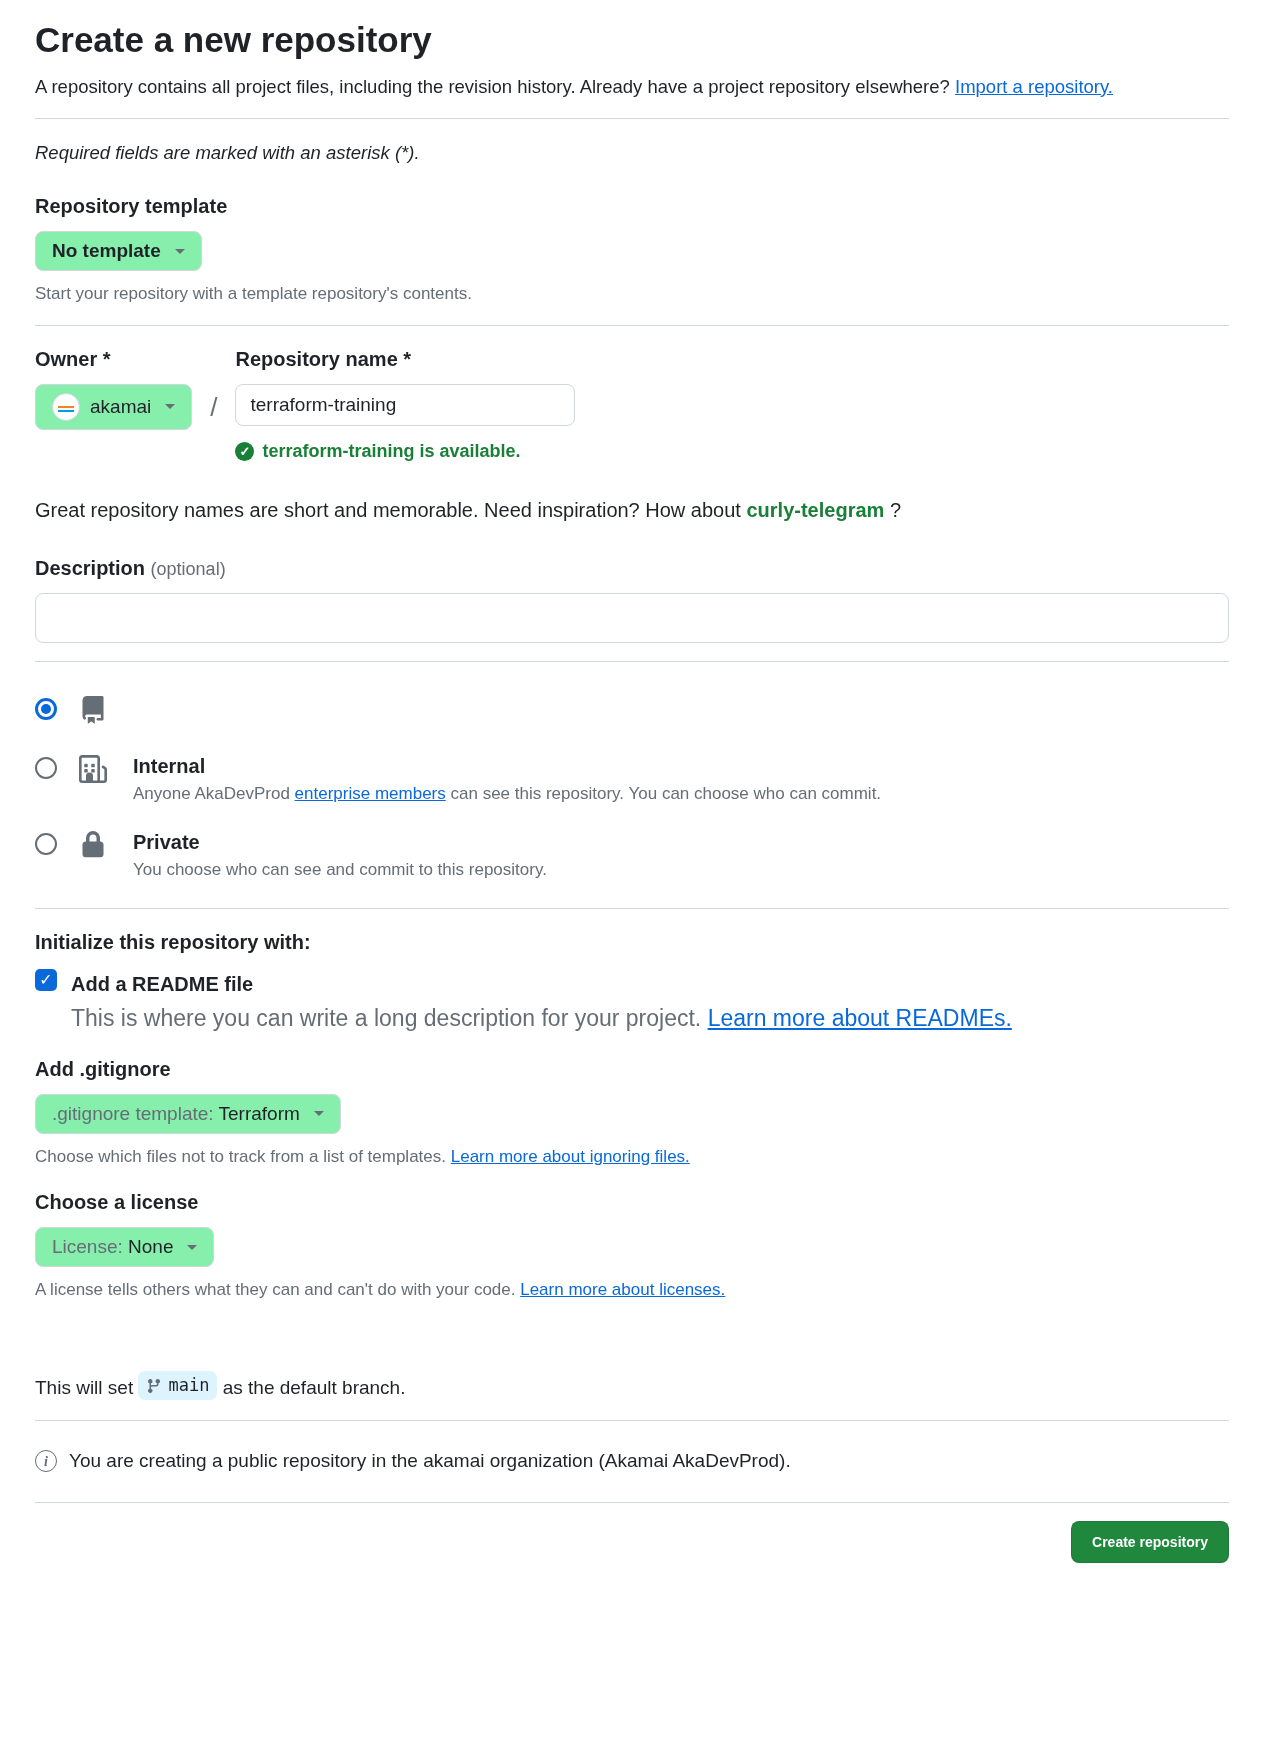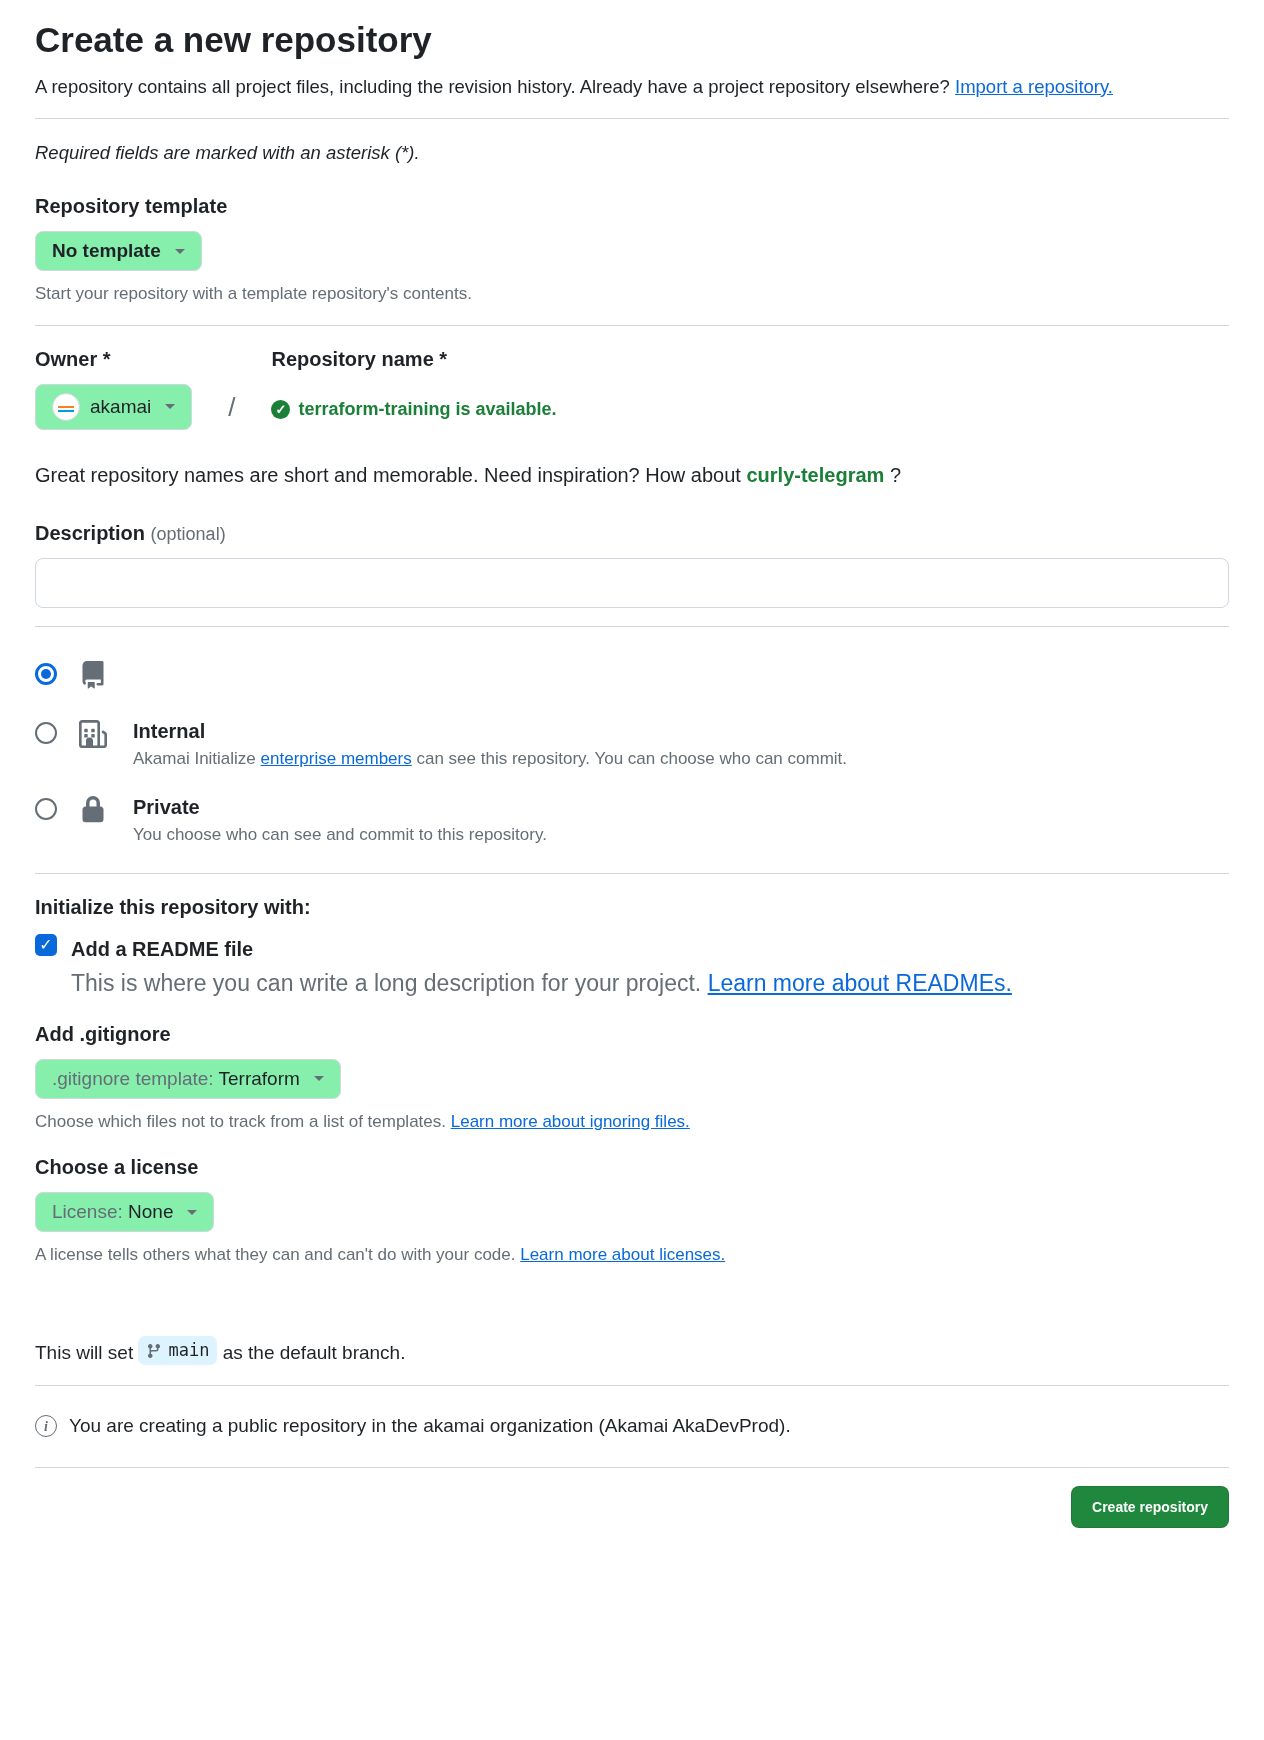--- a/index.html
+++ b/index.html
@@ -35,21 +35,21 @@
   .caret {
     width: 0; height: 0;
     border-left: 5px solid transparent;
     border-right: 5px solid transparent;
     border-top: 5px solid #656d76;
     margin-left: 4px;
   }
 
   .hint { color: #656d76; font-size: 17px; margin-top: 10px; }
 
-  .owner-row { display: flex; align-items: flex-start; gap: 36px; margin-top: 10px; flex-wrap: wrap; }
+  .owner-row { display: flex; align-items: flex-start; gap: 18px; margin-top: 10px; flex-wrap: wrap; }
   .owner-col, .name-col { display: flex; flex-direction: column; }
   .slash { font-size: 26px; color: #656d76; margin-top: 44px; }
   .field-label { font-weight: 600; font-size: 20px; margin-bottom: 10px; }
 
   .avatar {
     width: 28px; height: 28px;
     border-radius: 50%;
     border: 1px solid #d0d7de;
     background: #fff;
     display: inline-flex;
@@ -167,20 +167,21 @@
       <span class="avatar">
           <span class="avatar-inner"></span>
         </span>
       <span>akamai</span>
       <span class="caret"></span>
     </button>
   </div>
   <div class="slash">/</div>
   <div class="name-col">
     <div class="field-label">Repository name *</div>
+    <input type="text" class="text-input name-input" value="terraform-training" style="">
     <div class="avail-row">
       <span class="check-circle">✓</span>
       <span>terraform-training is available.</span>
     </div>
   </div>
 </div>
 
 <div class="inspire">
   <span>Great repository names are short and memorable. Need inspiration? How about </span>
   <span class="suggest">curly-telegram</span>
@@ -210,21 +211,21 @@
 <div class="vis-row">
   <div class="radio-outer"></div>
   <div class="vis-icon">
     <svg viewBox="0 0 16 16">
         <path d="M1.75 16A1.75 1.75 0 010 14.25V1.75C0 .784.784 0 1.75 0h8.5C11.216 0 12 .784 12 1.75v12.5c0 .085-.006.168-.018.25h2.268a.25.25 0 00.25-.25V8.285a.25.25 0 00-.111-.208l-1.055-.703a.75.75 0 11.832-1.248l1.055.703c.487.325.779.871.779 1.456v5.965A1.75 1.75 0 0114.25 16zM3 5.5a.5.5 0 01.5-.5h1a.5.5 0 01.5.5v1a.5.5 0 01-.5.5h-1a.5.5 0 01-.5-.5zm4 0a.5.5 0 01.5-.5h1a.5.5 0 01.5.5v1a.5.5 0 01-.5.5h-1a.5.5 0 01-.5-.5zm-4 3a.5.5 0 01.5-.5h1a.5.5 0 01.5.5v1a.5.5 0 01-.5.5h-1a.5.5 0 01-.5-.5zm4 0a.5.5 0 01.5-.5h1a.5.5 0 01.5.5v1a.5.5 0 01-.5.5h-1a.5.5 0 01-.5-.5zM1.5 1.75v12.5c0 .138.112.25.25.25H4v-2.755c0-.967.784-1.745 1.75-1.745h.5c.966 0 1.75.778 1.75 1.745V14.5h2.25a.25.25 0 00.25-.25V1.75a.25.25 0 00-.25-.25h-8.5a.25.25 0 00-.25.25z"></path>
       </svg>
   </div>
   <div>
     <div class="vis-title">Internal</div>
     <div class="vis-desc">
-      <span>Akamai Initialize </span><a class="link">enterprise members</a><span> can see this repository. You can choose who can commit.</span>
+      <span>Anyone AkaDevProd </span><a class="link">enterprise members</a><span> can see this repository. You can choose who can commit.</span>
     </div>
   </div>
 </div>
 
 <div class="vis-row">
   <div class="radio-outer"></div>
   <div class="vis-icon">
     <svg viewBox="0 0 16 16">
         <path d="M4 4a4 4 0 018 0v2h.25c.966 0 1.75.784 1.75 1.75v5.5A1.75 1.75 0 0112.25 15h-8.5A1.75 1.75 0 012 13.25v-5.5C2 6.784 2.784 6 3.75 6H4zm6 2V4a2 2 0 10-4 0v2z"></path>
       </svg>

